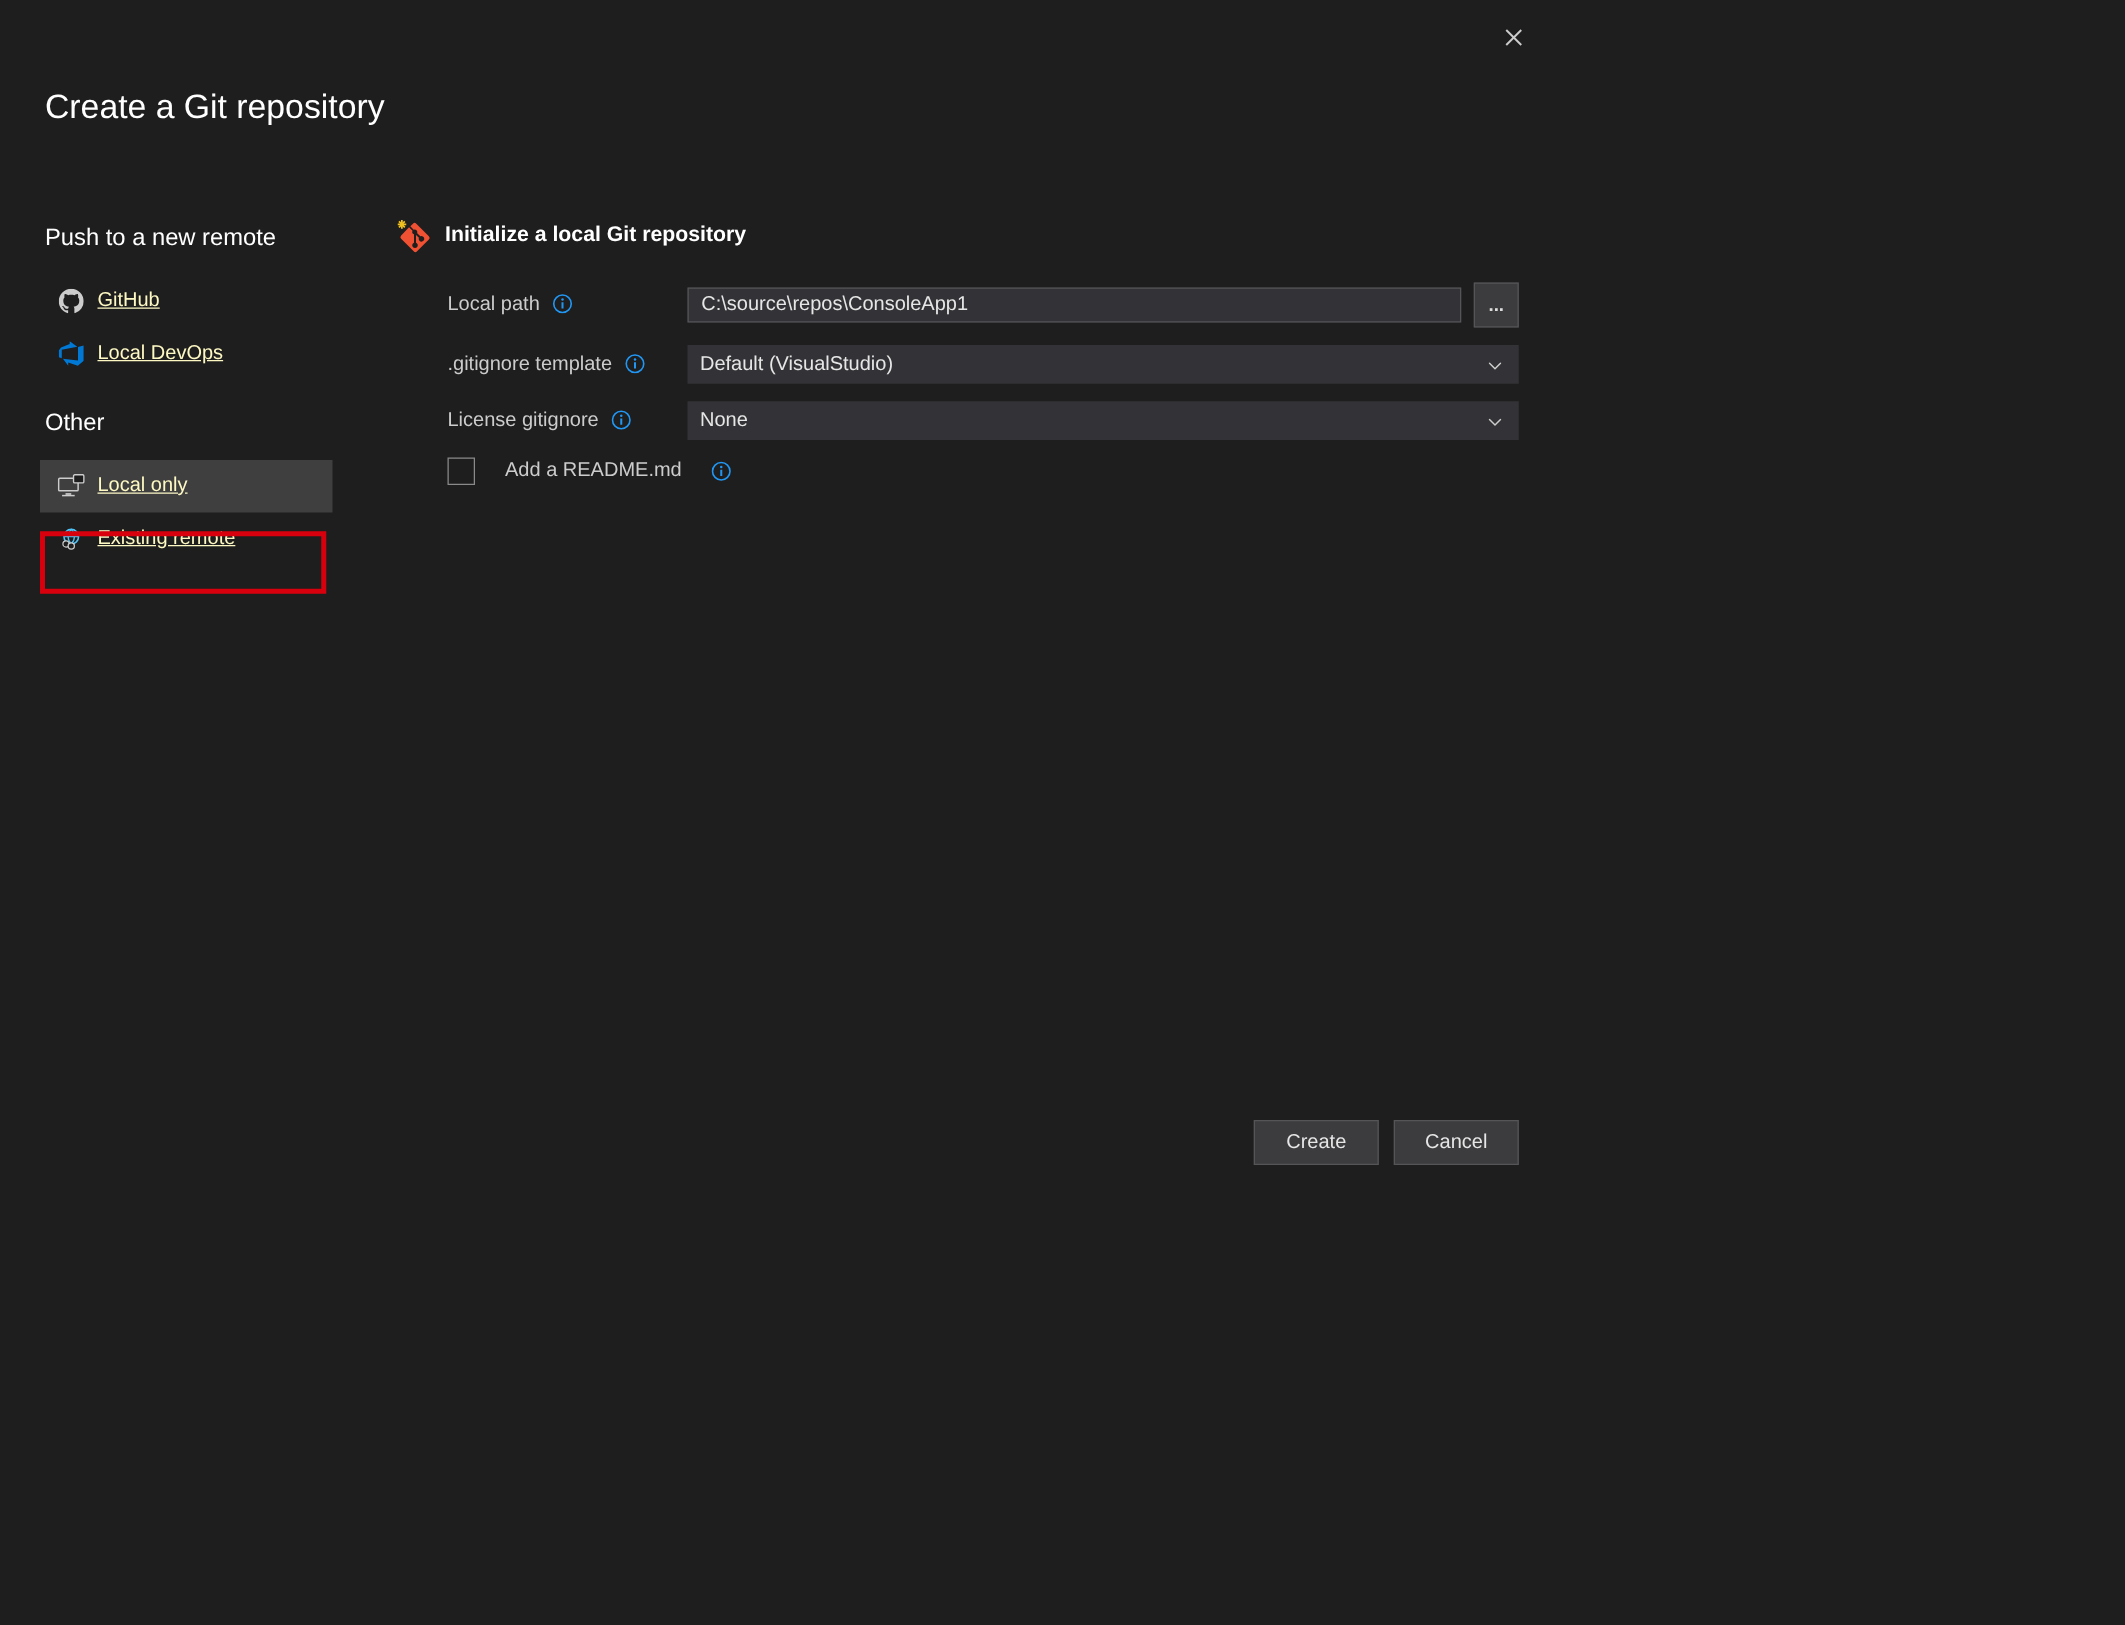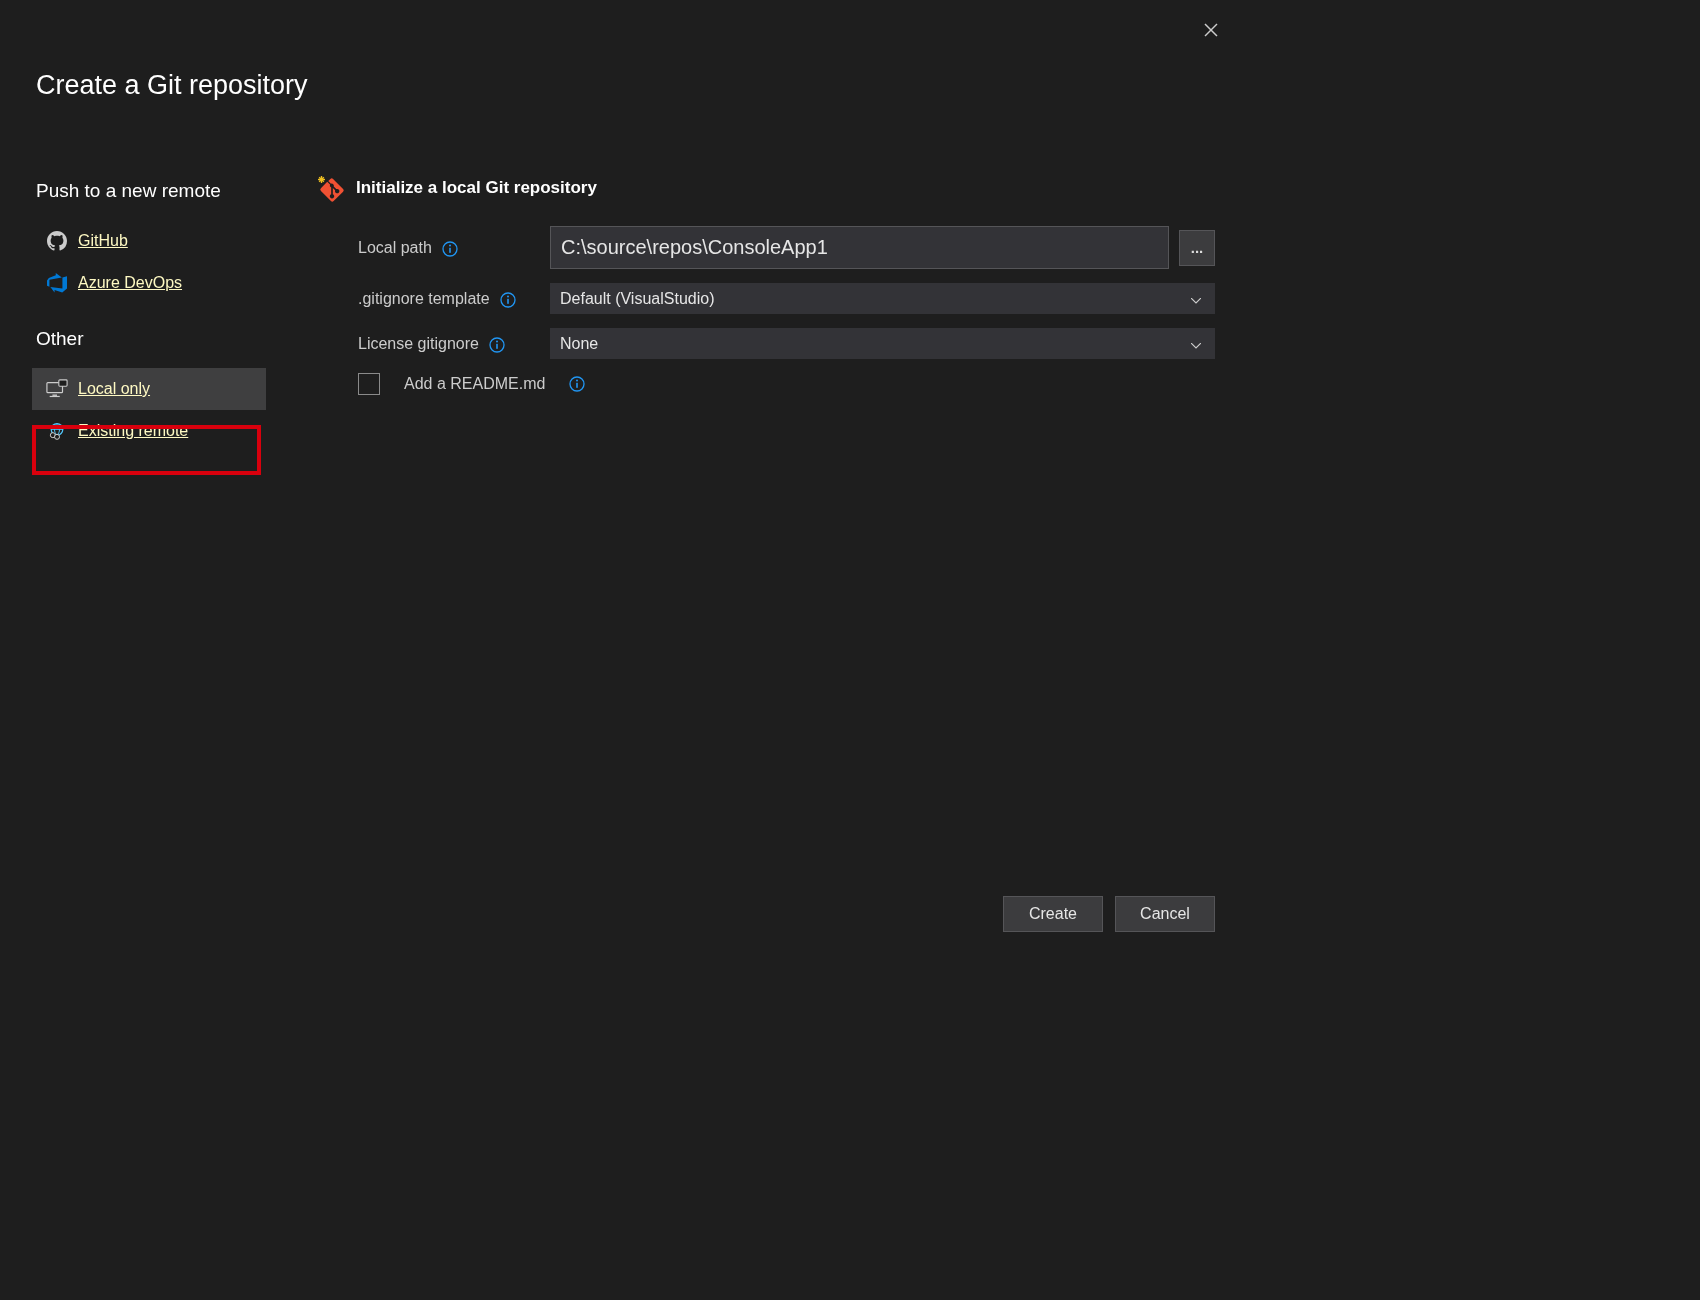--- a/index.html
+++ b/index.html
@@ -95,44 +95,44 @@
     font-weight: 600;
     color: #ffffff;
   }
   .form-row {
     display: flex;
     align-items: center;
     margin-bottom: 14px;
   }
   .form-label-group {
     display: flex;
-    align-items: flex-end;
+    align-items: flex-start;
     gap: 10px;
     width: 232px;
     flex-shrink: 0;
     padding-left: 40px;
   }
   .form-label {
     font-size: 16px;
     color: #cccccc;
   }
   .info-icon {
     width: 16px;
     height: 16px;
     display: flex;
     align-items: center;
     justify-content: center;
   }
   .text-input {
     flex: 1;
-    height: 43px;
+    height: 28px;
     background: #333337;
     border: 1px solid #555558;
     color: #e6e6e6;
-    font-size: 20px;
+    font-size: 16px;
     padding: 0 10px;
     outline: none;
   }
   .browse-btn {
     width: 36px;
     height: 36px;
     margin-left: 10px;
     background: #3c3c3e;
     border: 1px solid #555558;
     color: #dcdcdc;
@@ -213,21 +213,21 @@
     </span>
     <span>GitHub</span>
   </div>
 
   <div class="sidebar-item">
     <span class="icon">
       <svg width="20" height="20" viewBox="0 0 24 24">
           <path fill="#0078d4" d="M0 8.9l2.2-2.9 8.3-3.4v-2.6l7.3 5.3-14.9 2.9v8.2l-2.9-1zm24-4.9v14.6l-5.7 4.9-9.2-3v3l-5.1-6.7 14.5 1.7v-13z"></path>
         </svg>
     </span>
-    <span>Azure DevOps</span>
+    <span>Local DevOps</span>
   </div>
 
   <div class="sidebar-heading other">Other</div>
 
   <div class="sidebar-item selected">
     <span class="icon">
       <svg width="22" height="20" viewBox="0 0 24 20">
           <rect x="1" y="3" width="17" height="11" rx="1" fill="none" stroke="#cccccc" stroke-width="1.3"></rect>
           <rect x="7" y="16" width="5" height="1.5" fill="#cccccc"></rect>
           <rect x="4" y="17.5" width="11" height="1.3" fill="#cccccc"></rect>

